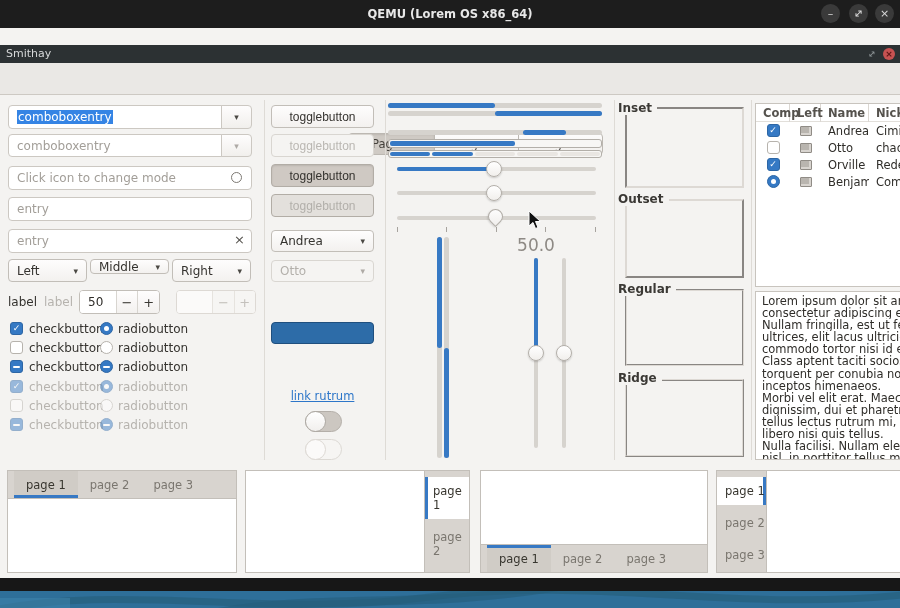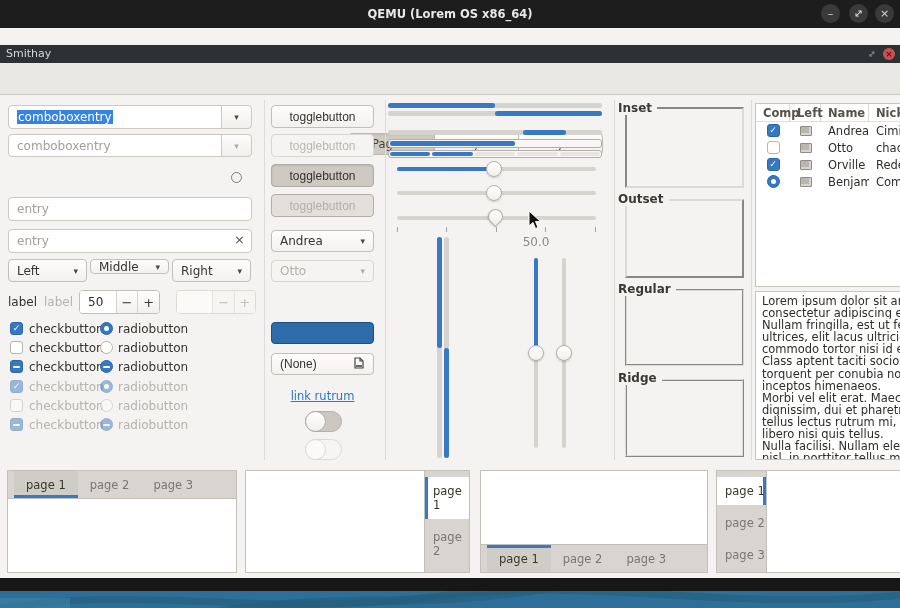--- a/index.html
+++ b/index.html
@@ -164,20 +164,21 @@
   </div>
   <div class="combo-attach" style="left:221px;top:105px;width:31px;height:24px">
     <span class="arrow">▾</span>
   </div>
 
   <input class="entry" style="left: 8px; top: 134px; width: 214px; height: 23px; border-radius: 4px 0px 0px 4px;" placeholder="comboboxentry">
   <div class="combo-attach" style="left:221px;top:134px;width:31px;height:23px">
     <span class="arrow dim">▾</span>
   </div>
 
+  <input class="entry" style="left: 8px; top: 166px; width: 244px; height: 24px; padding-right: 26px;" placeholder="Click icon to change mode">
   <div class="iconbtn" style="position:absolute;left:231px;top:172px">
       <span class="ring"></span>
     </div>
 
   <input class="entry" style="left: 8px; top: 197px; width: 244px; height: 24px;" placeholder="entry">
 
   <input class="entry" style="left: 8px; top: 229px; width: 244px; height: 24px; padding-right: 24px;" placeholder="entry">
   <div style="position:absolute;left:234px;top:232px;font-size:13px;color:#55534e">×</div>
 
   <div class="combo" style="left:8px;top:259px;width:79px;height:23px">
@@ -257,28 +258,20 @@
     <span class="arrow">▾</span>
   </div>
   <div class="combo disabled" style="left:271px;top:260px;width:103px;height:22px">
     <span>Otto</span>
     <span class="arrow dim">▾</span>
   </div>
 
 
   <div style="position:absolute;left:271px;top:322px;width:103px;height:22px;background:#2d6ca8;border:1px solid #1f4f7e;border-radius:4px"></div>
 
-  <button class="gbtn" style="left:271px;top:353px;width:103px;height:22px;justify-content:space-between;padding:0 8px">
-    <span>(None)</span>
-    <span><svg width="12" height="12" viewBox="0 0 12 12">
-          <path d="M2 1h5l3 3v7H2z" fill="none" stroke="#4a4843" stroke-width="1.2"></path>
-          <path d="M7 1v3h3" fill="none" stroke="#4a4843" stroke-width="1.2"></path>
-          <path d="M3 9h6" stroke="#4a4843" stroke-width="1.6"></path>
-        </svg></span>
-  </button>
 
   <div class="linkbtn" style="left:271px;top:389px;width:103px">link rutrum</div>
 
   <div class="switch off" style="left:305px;top:411px">
       <div class="sknob"></div>
     </div>
   <div class="switch disabled" style="left:305px;top:439px">
       <div class="sknob"></div>
     </div>
 
@@ -313,21 +306,21 @@
   <div class="knob" style="left:486px;top:185px"></div>
 
   <div class="track" style="left:397px;top:216px;width:199px;height:4px"></div>
   <div class="tick" style="left:397px;top:227px"></div>
   <div class="tick" style="left:446px;top:227px"></div>
   <div class="tick" style="left:496px;top:227px"></div>
   <div class="tick" style="left:545px;top:227px"></div>
   <div class="tick" style="left:595px;top:227px"></div>
   <div class="teardrop" style="left:488px;top:209px"></div>
 
-  <div class="ptext" style="left:510px;top:235px;width:52px;font-size:12px">50.0</div>
+  <div class="ptext" style="left:510px;top:235px;width:52px;font-size:17px">50.0</div>
 
   <div class="track" style="left:437px;top:237px;width:5px;height:221px">
     <div class="fill" style="left:0;top:0;width:5px;height:50%"></div>
   </div>
   <div class="track" style="left:444px;top:237px;width:5px;height:221px">
     <div class="fill" style="left:0;bottom:0;width:5px;height:50%"></div>
   </div>
 
   <div class="track" style="left:534px;top:258px;width:4px;height:190px">
     <div class="fill" style="left:0;top:0;width:4px;height:50%"></div>

